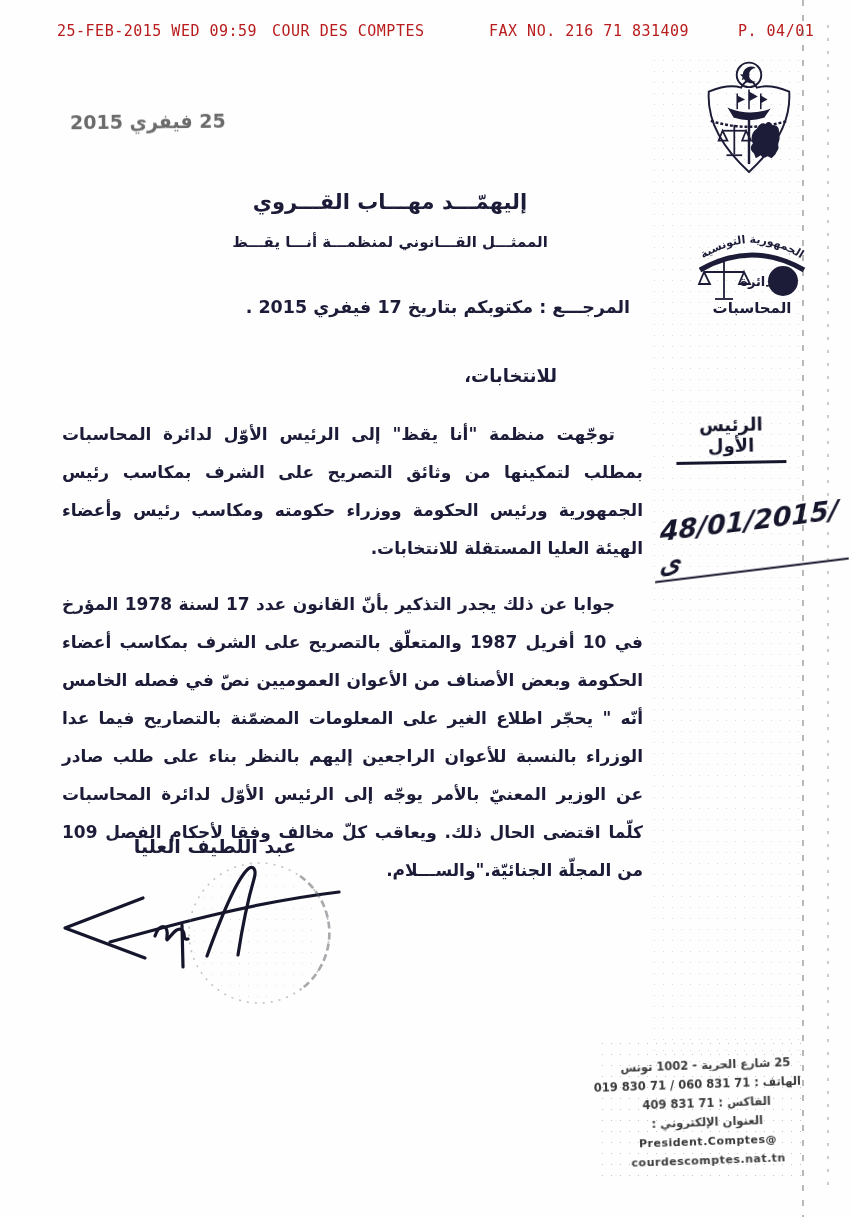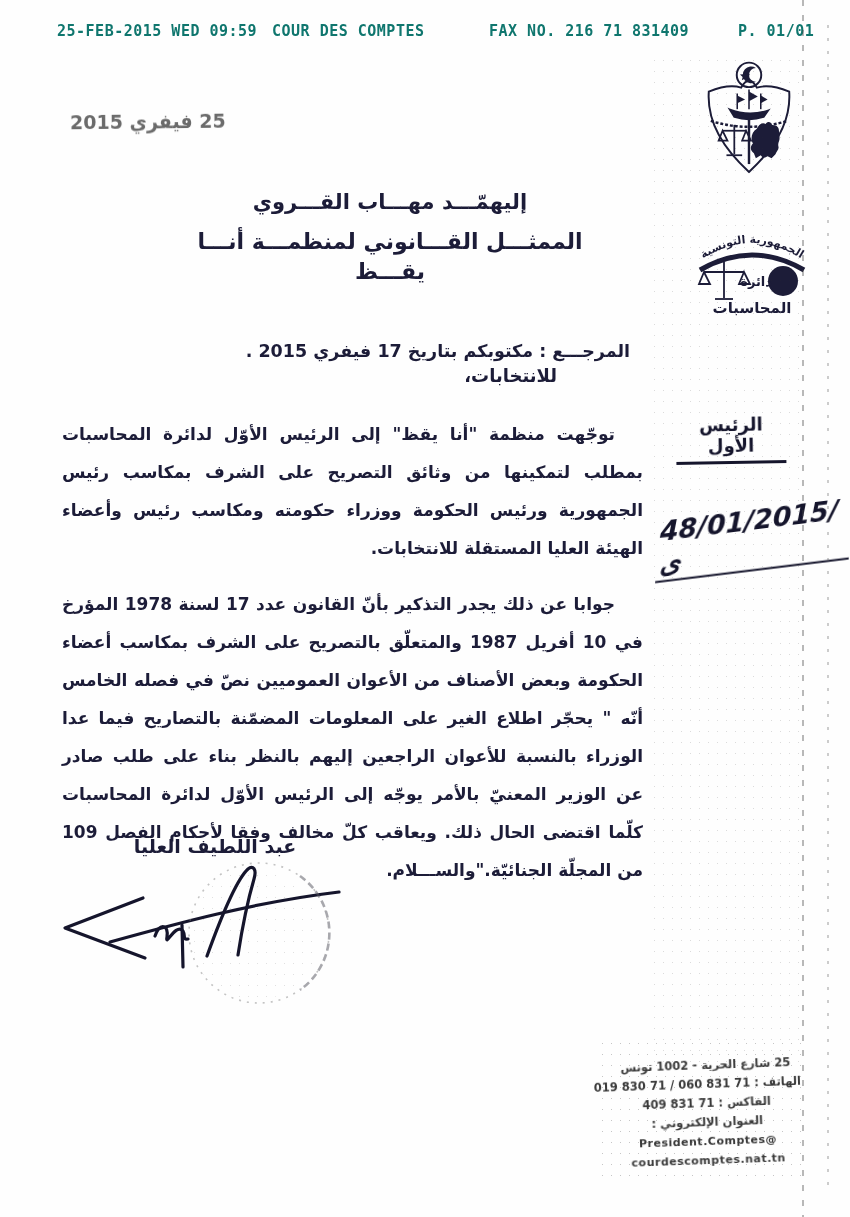--- a/index.html
+++ b/index.html
@@ -3,37 +3,37 @@
 <meta charset="utf-8">
 <style>
   html,body{margin:0;padding:0;background:#e8e8e8;}
   .page{
     position:relative;width:850px;height:1217px;margin:0 auto;
     background:#fefefe;overflow:hidden;
     font-family:"DejaVu Sans",sans-serif;color:#1c1c38;
   }
   
   .fax-header{position:absolute;top:22px;left:0;width:100%;height:22px;
-    font-family:"DejaVu Sans Mono",monospace;font-size:15px;font-weight:700;color:#0f766e;}
+    font-family:"DejaVu Sans Mono",monospace;font-size:15px;font-weight:400;color:#b91c1c;}
   .fax-header span{position:absolute;white-space:nowrap;letter-spacing:.5px;}
   .fx-dt{left:57px;} .fx-sn{left:272px;} .fx-no{left:489px;} .fx-pg{left:738px;}
   
   .date-stamp{position:absolute;left:70px;top:110px;font-size:19px;font-weight:700;
     color:#474747;opacity:.8;letter-spacing:3px;transform:rotate(-.6deg) scaleY(1.05);
     filter:blur(.35px);}
   
   .coat{position:absolute;left:700px;top:60px;width:98px;height:116px;}
   .cdc-logo{position:absolute;left:686px;top:218px;width:132px;height:100px;}
   svg text{font-family:"DejaVu Sans",sans-serif;}
   
   .letter{position:absolute;left:60px;top:175px;width:585px;direction:rtl;}
   .recipients{position:absolute;top:12px;left:130px;width:400px;text-align:center;}
   .recip-1{font-size:21px;font-weight:700;line-height:30px;}
-  .recip-2{font-size:22px;font-weight:700;line-height:30px;margin-top:10px;}
-  .reference{position:absolute;top:122px;right:15px;font-size:17.5px;font-weight:700;margin-top:44px;}
+  .recip-2{font-size:15px;font-weight:700;line-height:30px;margin-top:10px;}
+  .reference{position:absolute;top:122px;right:15px;font-size:17.5px;font-weight:700;}
   .salutation{position:absolute;top:190px;right:88px;font-size:18px;font-weight:700;}
   .para{position:absolute;right:2px;left:2px;font-size:17px;font-weight:700;
     line-height:38px;text-align:justify;text-indent:28px;margin:0;
     filter:blur(.15px);}
   .para-1{top:240px;} .para-2{top:410px;}
   .signatory{position:absolute;top:660px;left:25px;width:260px;text-align:center;
     font-size:19px;font-weight:700;}
   
   .signature{position:absolute;left:55px;top:862px;width:295px;height:108px;}
   .stamp-circle{position:absolute;left:178px;top:852px;width:162px;height:162px;opacity:.5;}
@@ -65,21 +65,21 @@
 </style>
 </head>
 <body>
 
 <div class="page">
 
   <div class="fax-header">
     <span class="fx-dt">25-FEB-2015 WED 09:59</span>
     <span class="fx-sn">COUR DES COMPTES</span>
     <span class="fx-no">FAX NO. 216 71 831409</span>
-    <span class="fx-pg">P. 01/01</span>
+    <span class="fx-pg">P. 04/01</span>
   </div>
 
   <div class="date-stamp" dir="rtl">25 فيفري 2015</div>
 
   <div class="coat">
     <svg viewBox="0 0 100 118" width="98" height="116">
       <g stroke="#1c1c38" fill="none" stroke-width="2">
         <circle cx="50" cy="15" r="12.5"></circle>
         <path d="M 57,8 a 8.5,8.5 0 1 0 0,14 a 6.5,6.5 0 1 1 0,-14 z" fill="#1c1c38" stroke="none"></path>
         <path d="M 46,11 l 1.6,3.4 3.6,.3 -2.7,2.4 .8,3.5 -3.3,-1.9 -3.3,1.9 .8,-3.5 -2.7,-2.4 3.6,-.3 z" fill="#1c1c38" stroke="none"></path>

